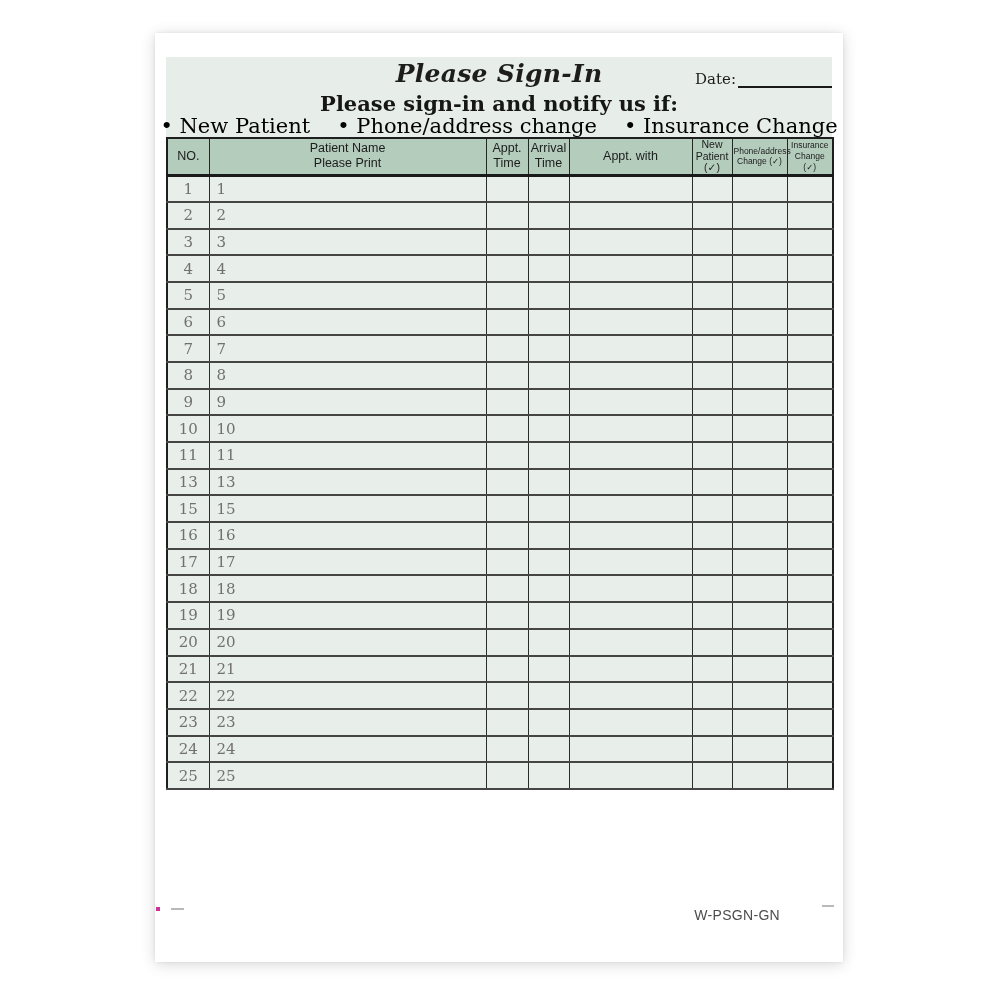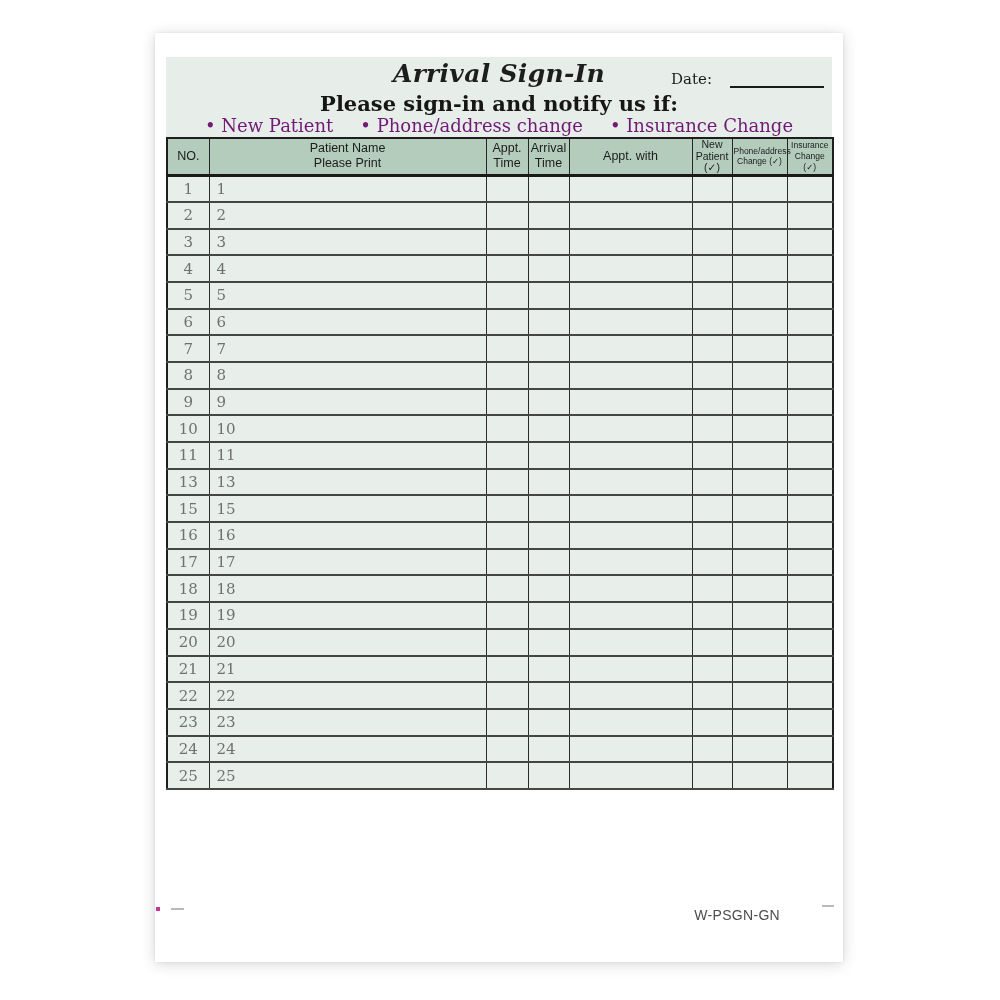--- a/index.html
+++ b/index.html
@@ -40,25 +40,24 @@
     font-family: "DejaVu Serif", serif;
     font-style: italic;
     font-weight: bold;
     font-size: 25px;
     line-height: 28px;
     color: #1d1d1d;
     letter-spacing: 0.3px;
   }
   .date-area {
     position: absolute;
-    right: 8px;
+    right: 0;
     top: 11px;
     display: flex;
     align-items: flex-end;
-    gap: 16px;
   }
   .date-label {
     font-family: "DejaVu Serif", serif;
     font-size: 15px;
     line-height: 17px;
     color: #1b1b1b;
   }
   .date-line {
     display: inline-block;
     width: 94px;
@@ -78,23 +77,23 @@
     color: #161616;
   }
   .bullet-row {
     display: flex;
     justify-content: center;
     gap: 27px;
     margin-top: 0;
   }
   .bullet-item {
     font-family: "DejaVu Serif", serif;
-    font-size: 18px;
+    font-size: 21px;
     line-height: 20px;
-    color: #701a75;
+    color: #000000;
     white-space: nowrap;
   }
   
   .sheet-table {
     position: absolute;
     left: 11px;
     top: 104px;
     width: 666px;
     border-collapse: collapse;
     table-layout: fixed;
@@ -174,21 +173,21 @@
   }
 </style>
 </head>
 <body>
 
 <div class="stage">
   <div class="page">
 
     <div class="band">
       <div class="title-row">
-        <span class="form-title">Arrival Sign-In</span>
+        <span class="form-title">Please Sign-In</span>
         <span class="date-area">
           <span class="date-label">Date:</span>
           <span class="date-line"></span>
         </span>
       </div>
       <div class="subtitle-row">
         <span class="form-subtitle">Please sign-in and notify us if:</span>
       </div>
       <div class="bullet-row">
           <span class="bullet-item">• New Patient</span>

